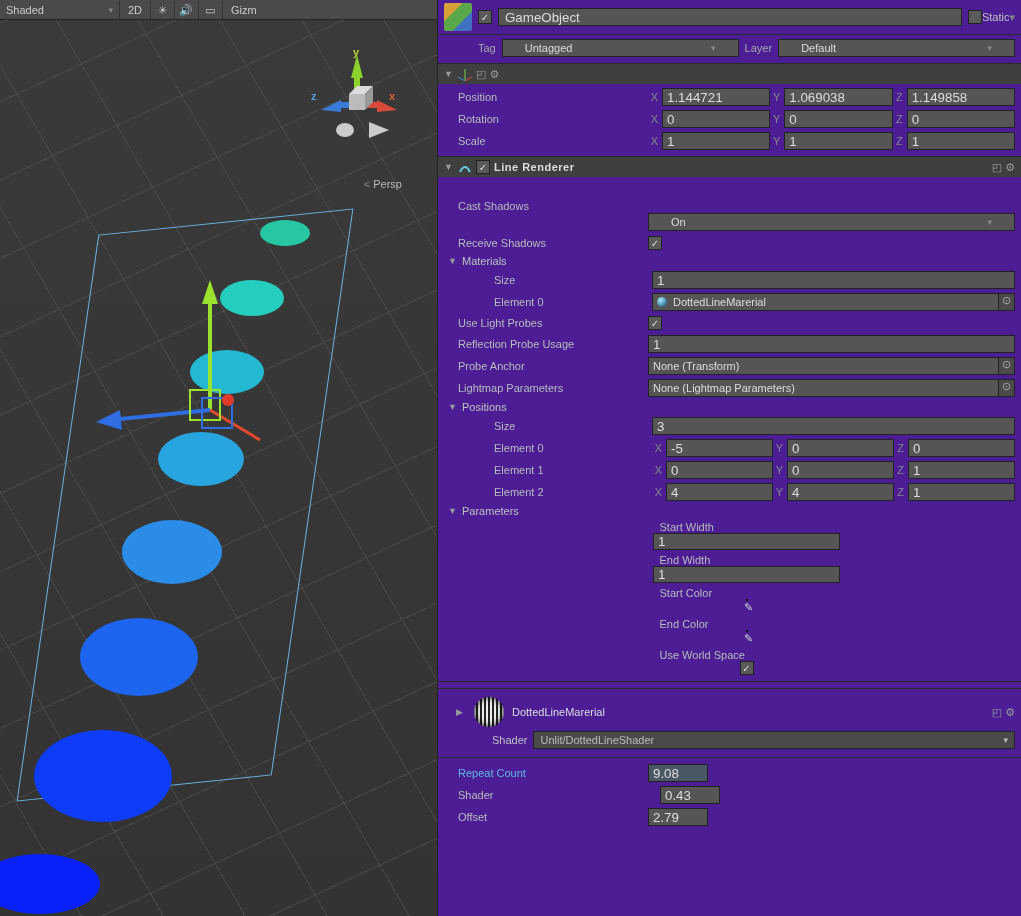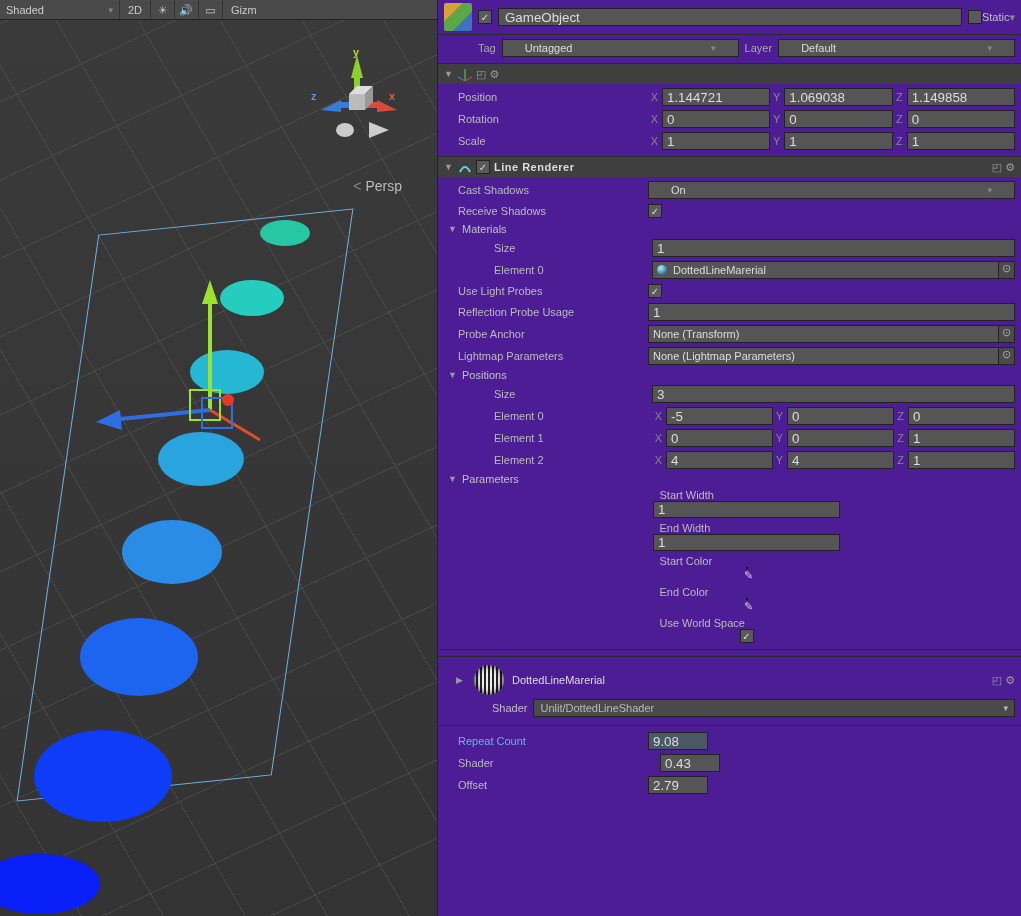--- a/index.html
+++ b/index.html
@@ -46,21 +46,21 @@
   overflow: hidden;
 }
 .grid-floor {
   position:absolute; inset:0;
   background:
     repeating-linear-gradient(60deg, transparent 0 70px, rgba(80,80,80,.7) 70px 71px),
     repeating-linear-gradient(-25deg, transparent 0 70px, rgba(80,80,80,.7) 70px 71px),
     linear-gradient(180deg, #3a3a3a 0%, #333 100%);
 }
 .axis-gizmo { position:absolute; top:30px; right:30px; width:100px; height:100px; }
-.persp-label { position:absolute; top:158px; right:35px; color:#bbb; font-size:14px; }
+.persp-label { position:absolute; top:158px; right:35px; color:#bbb; font-size:11px; }
 .persp-label::before { content:"< "; color:#888; }
 .dot { position:absolute; border-radius:50%; }
 .wirebox { position:absolute; border:1px solid #6bb3e0; }
 .move-arrow { position:absolute; }
 .bottom-bar {
   height:20px; background:#4a4a4a; border-top:1px solid #222;
   display:flex; align-items:center;
 }
 .bottom-bar .tab { padding:0 8px; height:18px; line-height:18px; border-right:1px solid #333; cursor:pointer;}
 .collapse-icon { margin-left:auto; margin-right:6px; color:#999; font-size:10px;}
@@ -278,21 +278,21 @@
       <div class="chk on"></div>
       <span class="comp-title">Line Renderer</span>
       <div class="comp-icons">
           <span>◰</span>
           <span>⚙</span>
         </div>
     </div>
     <div class="comp-body">
       <div class="prop-row">
           <span class="prop-label">Cast Shadows</span>
-        <div class="dd-field" style="flex:1;">
+        <div class="dd-field" style="flex:1;margin-top:32px;">
             <span>On</span>
           </div>
         </div>
       <div class="prop-row">
           <span class="prop-label">Receive Shadows</span>
         <div class="chk on"></div>
         </div>
 
       <div class="foldable-label">
           <span class="fold">▼</span>

